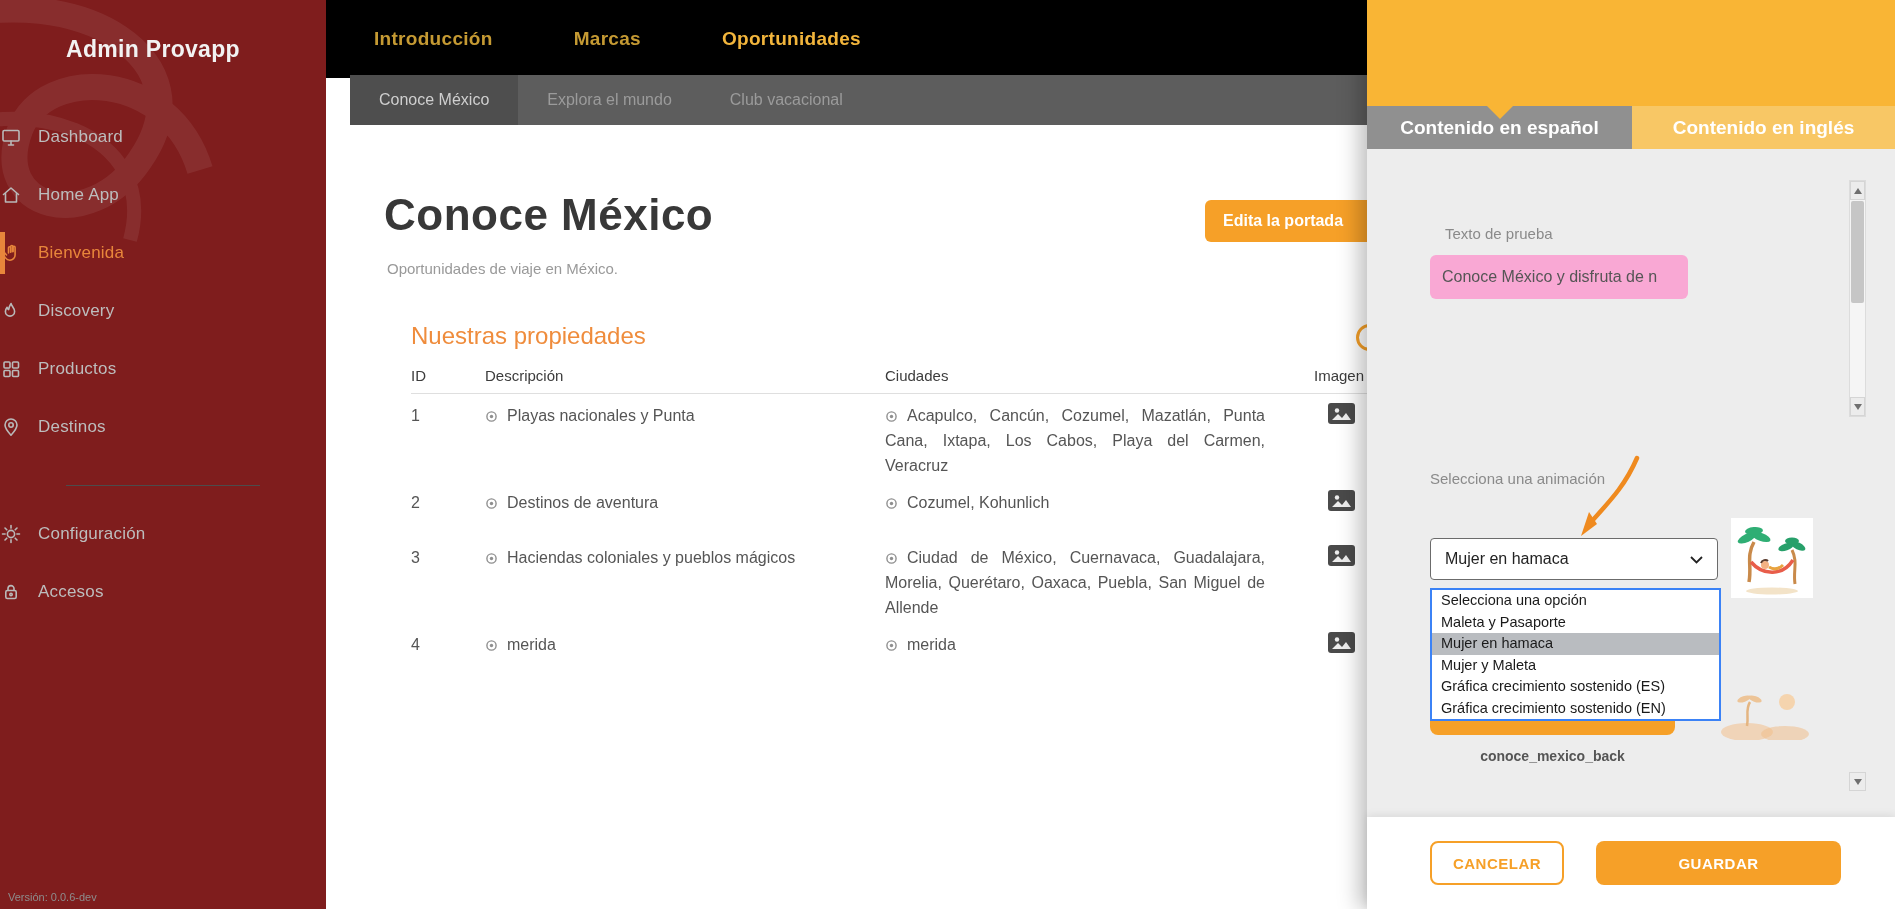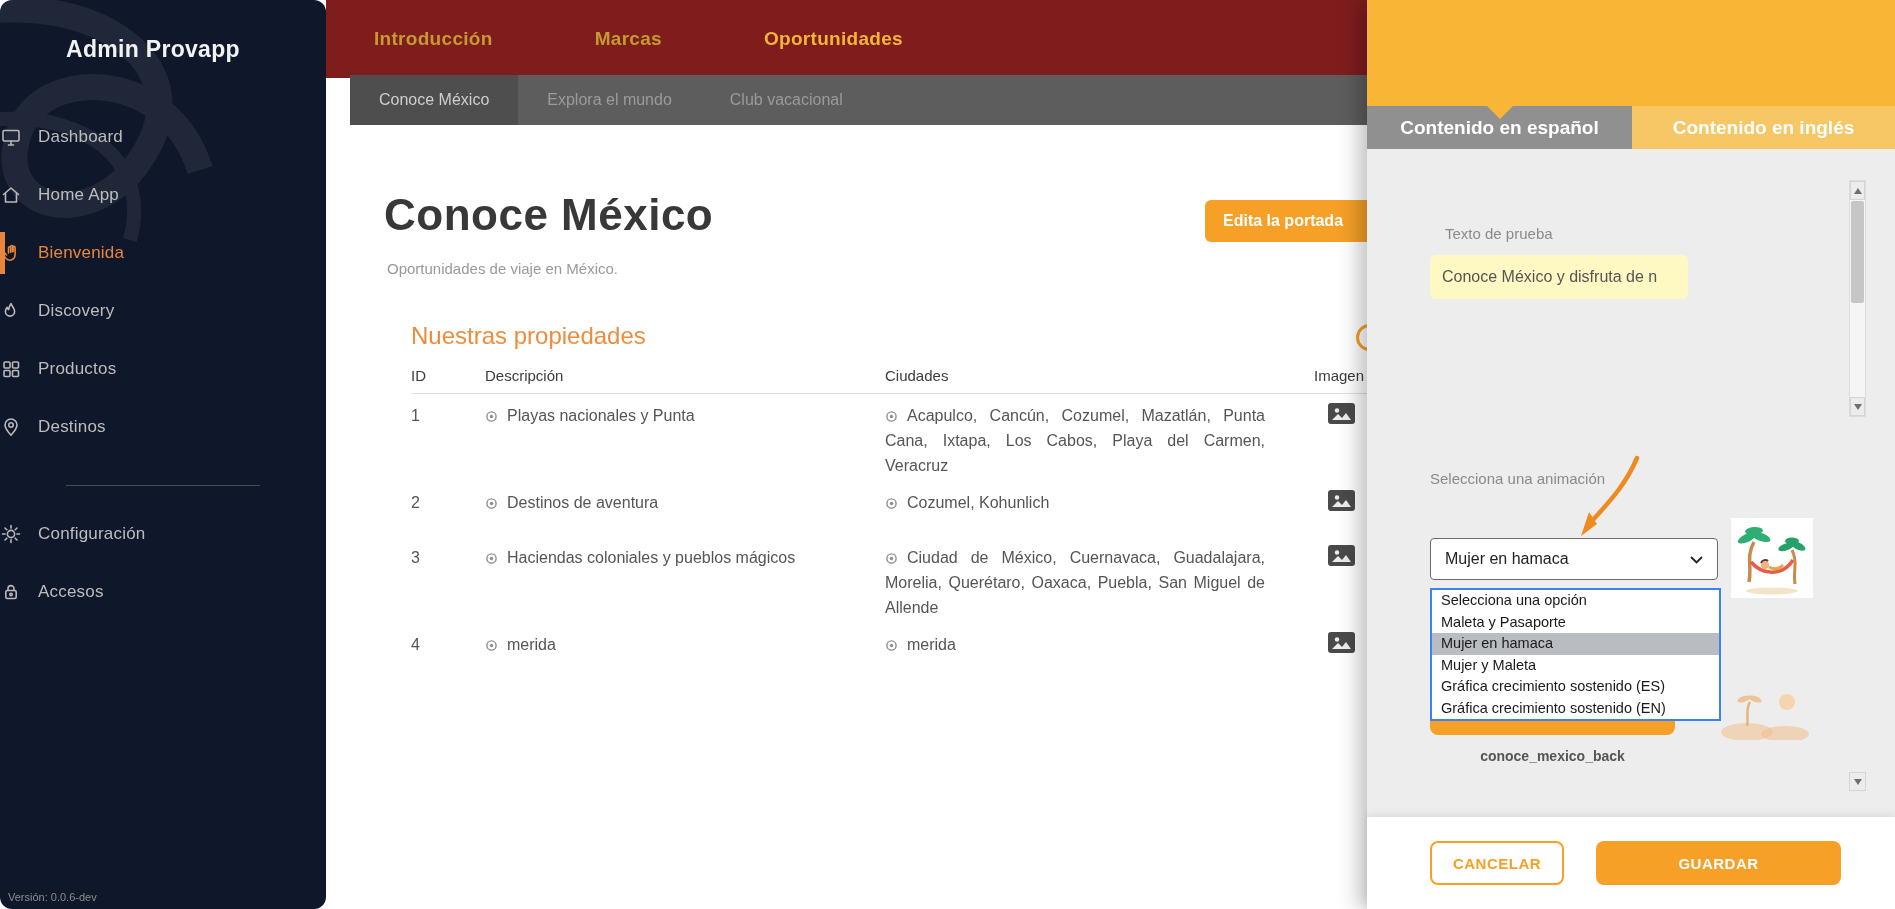--- a/index.html
+++ b/index.html
@@ -1,37 +1,37 @@
 <!DOCTYPE html>
 <html><head>
 <meta charset="utf-8">
 <style>
   * { margin:0; padding:0; box-sizing:border-box; }
   html,body { width:1895px; height:909px; overflow:hidden; background:#fff;
     font-family:"Liberation Sans", sans-serif; }
   #app { position:relative; width:1895px; height:909px; overflow:hidden; }
 
   
-  .sidebar { position:absolute; left:0; top:0; width:326px; height:909px; background:#0f172a; z-index:5; overflow:hidden;border-radius:12px; }
+  .sidebar { position:absolute; left:0; top:0; width:326px; height:909px; background:#7f1d1d; z-index:5; overflow:hidden; }
   .sidebar-swirl { position:absolute; left:-40px; top:-20px; opacity:.07; pointer-events:none; }
   .sidebar-title { margin:36px 0 0 66px; color:#f2f2f2; font-size:23px; font-weight:bold; letter-spacing:.3px; position:relative; }
   .side-nav { margin-top:45px; position:relative; }
   .side-item { height:58px; display:flex; align-items:center; cursor:pointer; position:relative; color:#bdbdbd; }
   .side-item .s-icon { width:22px; height:22px; margin-right:16px; flex:0 0 22px; }
   .side-item .s-label { font-size:17px; font-weight:500; letter-spacing:.2px; }
   .side-item.active { color:#e8863b; }
   .side-item.active::before { content:""; position:absolute; left:0; top:8px; bottom:8px; width:5px; background:#e8863b; }
   .side-item svg { stroke:#b9b9b9; fill:none; stroke-width:1.6; stroke-linecap:round; stroke-linejoin:round; }
   .side-item.active svg { stroke:#e8863b; }
   .side-divider { height:1px; background:#4c4c4c; margin:29px 66px 19px 66px; }
   .version { position:absolute; left:8px; bottom:6px; font-size:11px; color:#8d8d8d;margin-top:7px; }
 
   
-  .topnav { position:absolute; left:326px; top:0; right:0; height:78px; background:#7f1d1d; z-index:1;
-    display:flex; align-items:center; gap:102px; padding-left:48px; }
+  .topnav { position:absolute; left:326px; top:0; right:0; height:78px; background:#000000; z-index:1;
+    display:flex; align-items:center; gap:81px; padding-left:48px; }
   .topnav .tn-tab { font-size:19px; font-weight:600; color:#c59a33; cursor:pointer; letter-spacing:.3px; }
   .topnav .tn-tab.active { color:#f2b53c; }
   .subnav { position:absolute; left:350px; top:75px; right:0; height:50px; background:#5d5d5d; z-index:1; display:flex; }
   .subnav .sn-tab { height:50px; line-height:50px; padding:0 29px; font-size:16px; color:#9b9b9b; cursor:pointer; }
   .subnav .sn-tab.active { background:#4e4e4e; color:#cfcfcf; }
 
   
   .main-title { position:absolute; left:384px; top:190px; font-size:44px; font-weight:600; color:#383838; letter-spacing:.5px; z-index:1; }
   .main-subtitle { position:absolute; left:387px; top:260px; font-size:15px; color:#999; z-index:1; }
   .edit-cover-btn { position:absolute; left:1205px; top:200px; width:300px; height:42px; background:#f6a028; border:none;
@@ -57,21 +57,21 @@
     box-shadow:-8px 0 20px rgba(0,0,0,.25); }
   .panel-header { position:absolute; left:0; top:0; right:0; height:106px; background:#f9b535; }
   .panel-tabs { position:absolute; left:0; top:106px; right:0; height:61px; display:flex; }
   .p-tab { height:43px; display:flex; align-items:center; justify-content:center; font-size:19px; font-weight:600; color:#fff; cursor:pointer; }
   .p-tab.es { width:265px; background:#909090; }
   .p-tab.en { flex:1; background:#f8c765; }
   .tab-pointer { position:absolute; left:120px; top:106px; width:0; height:0; border-left:13px solid transparent;
     border-right:13px solid transparent; border-top:13px solid #f9b535; z-index:2; }
 
   .p-label { position:absolute; font-size:15px; color:#8a8a8a; }
-  .cover-input { position:absolute; left:63px; top:255px; width:258px; height:44px; background:#fef9c3; border:none; border-radius:6px;
+  .cover-input { position:absolute; left:63px; top:255px; width:258px; height:44px; background:#f9a8d4; border:none; border-radius:6px;
     font-size:16px; color:#555; padding:0 12px; font-family:"Liberation Sans", sans-serif; }
 
   .anim-select { position:absolute; left:63px; top:538px; width:288px; height:42px; background:#fff; border:1px solid #6b6b6b;
     border-radius:4px; display:flex; align-items:center; padding:0 14px; font-size:16px; color:#222; cursor:pointer; }
   .anim-select .chev { margin-left:auto; }
 
   .anim-options { position:absolute; left:63px; top:588px; width:291px; background:#fff; border:2px solid #3b82f6; z-index:3; }
   .opt { font-size:14.5px; line-height:21.5px; padding-left:9px; color:#1a1a1a; cursor:pointer; white-space:nowrap; }
   .opt.selected { background:#b9bcc0; }
 

